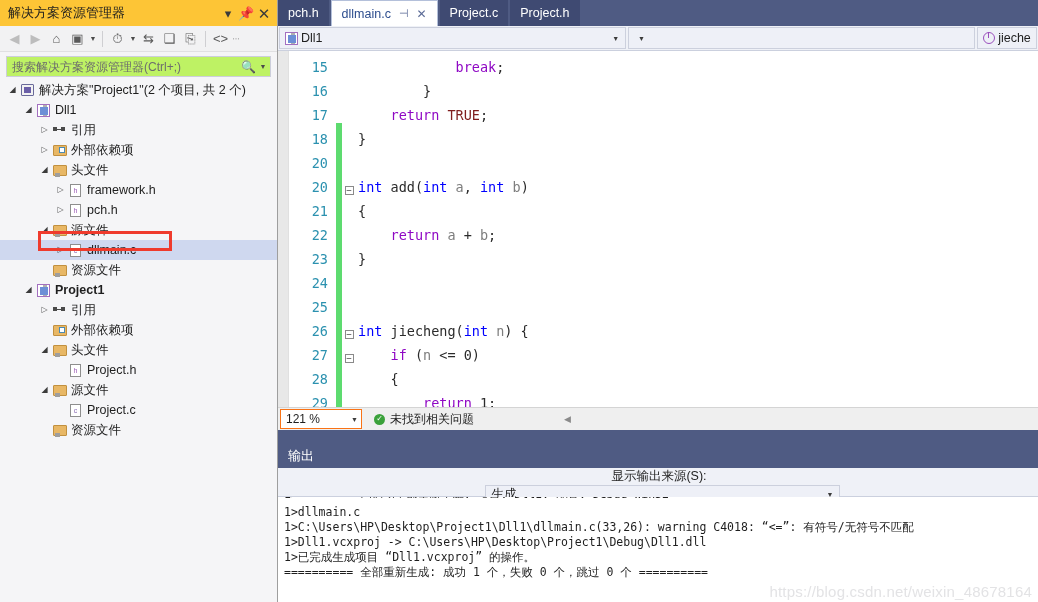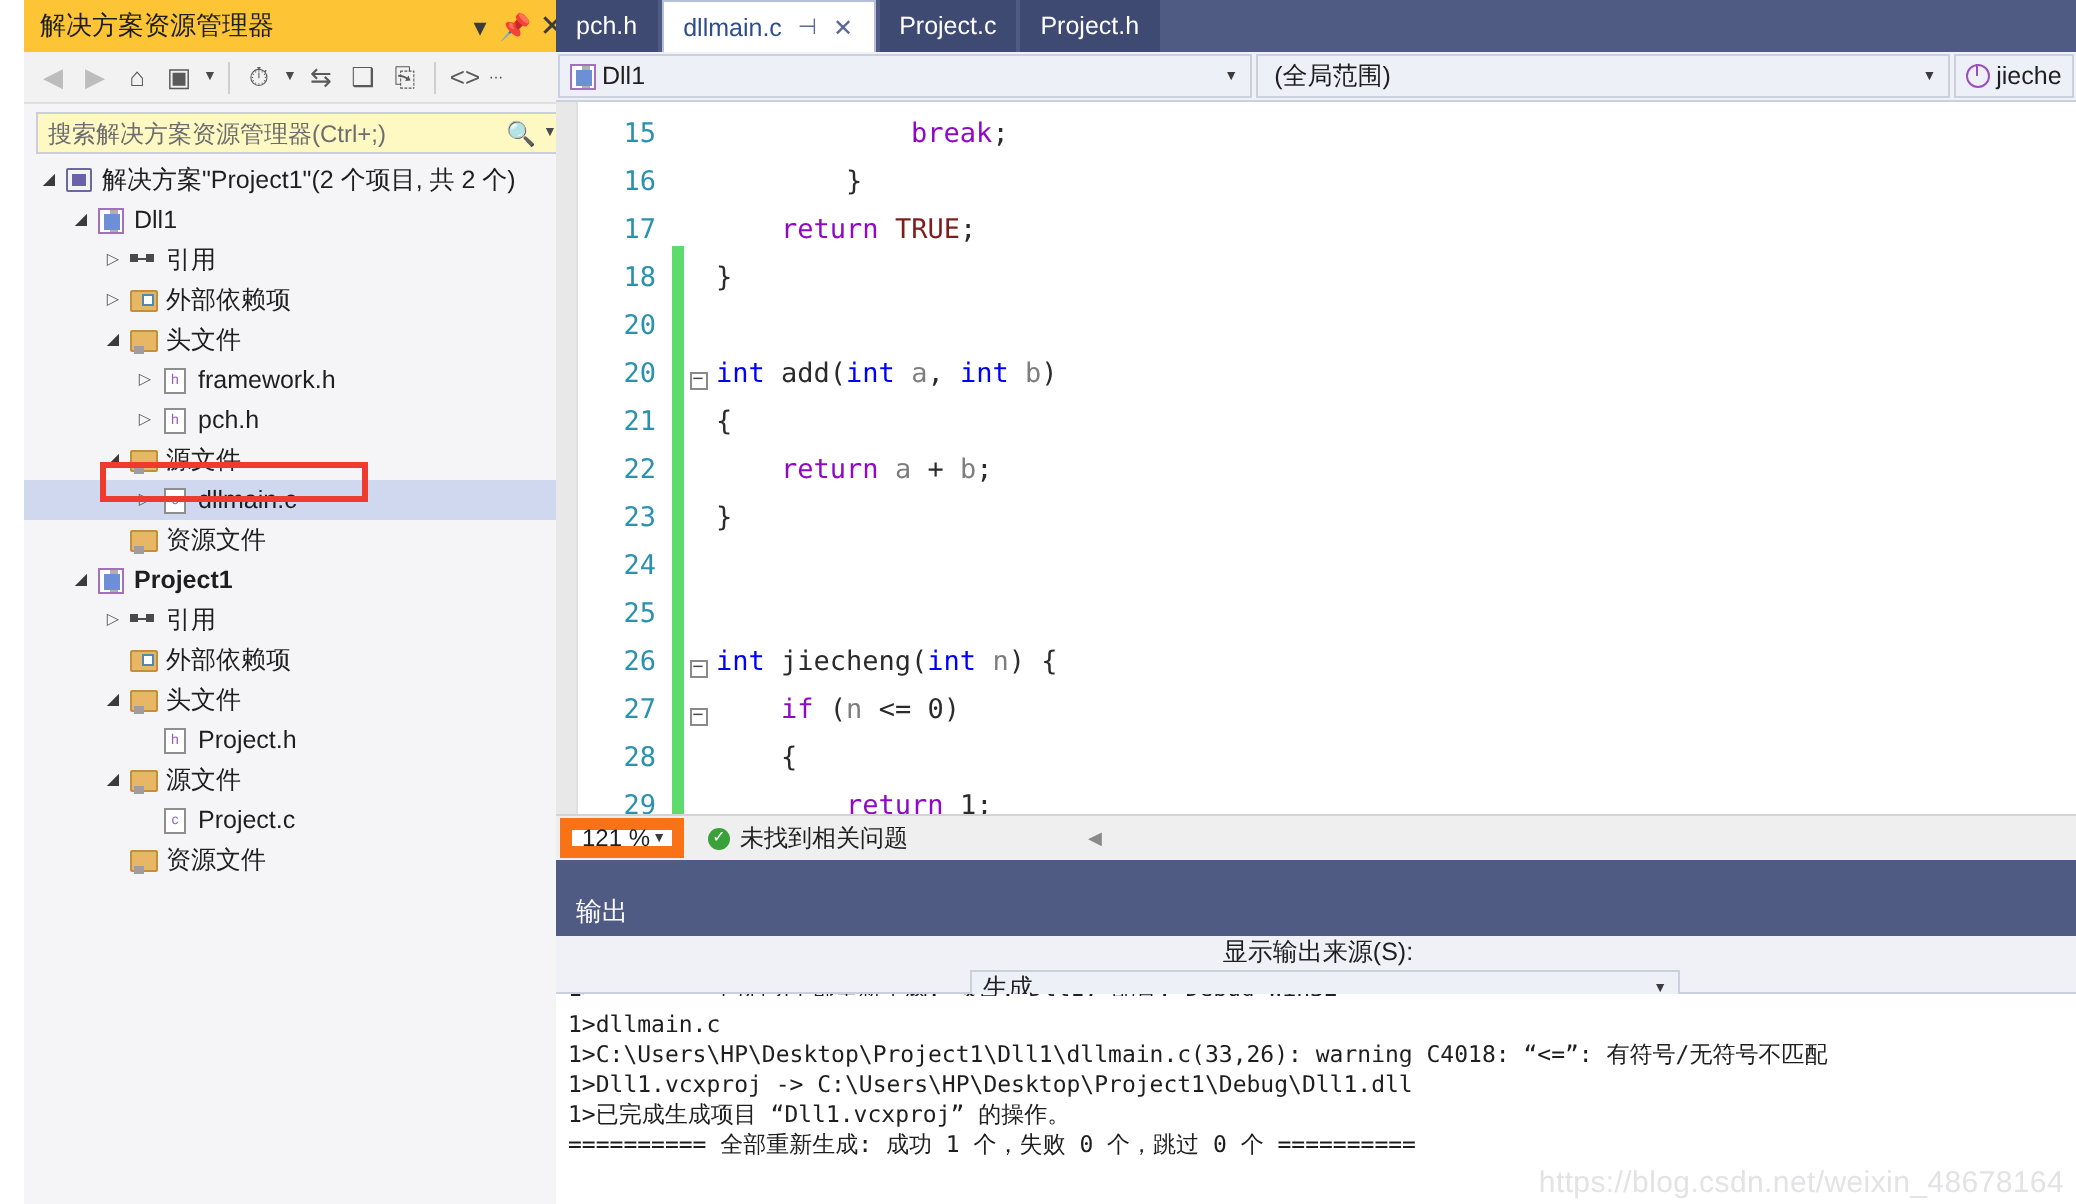--- a/index.html
+++ b/index.html
@@ -11,21 +11,21 @@
     font-family: "Liberation Sans", sans-serif;
     font-size: 12px;
     color: #1e1e1e;
     overflow: hidden;
     position: relative;
   }
   #root { position: relative; width: 1038px; height: 602px; }
 
   
   #solution-explorer {
-    position: absolute; left: 12px; top: 0;
+    position: absolute; left: 0; top: 0;
     width: 278px; height: 602px;
     background: #f5f5f7;
     border-right: 1px solid #9e9e9e;
     box-sizing: border-box;
   }
   .se-titlebar {
     height: 26px;
     background: #fdc536;
     display: flex; align-items: center;
     padding: 0 4px 0 8px;
@@ -56,21 +56,21 @@
     font-size: 13px; color: #5a5a5a;
   }
   .tbtn.dis { color: #bdbdbd; }
   .tbsep { width: 1px; height: 16px; background: #cfcfd2; margin: 0 4px; }
   .tbcaret { font-size: 7px; color: #4a4a4a; width: 10px;
     display:flex; align-items:center; justify-content:center;}
 
   .se-search {
     margin: 4px 6px 2px 6px;
     height: 21px;
-    background: #fef9c3;
+    background: #bef264;
     border: 1px solid #cccedb;
     display: flex; align-items: center;
     padding: 0 2px 0 5px;
     box-sizing: border-box;
   }
   .se-search input {
     flex: 1; border: 0; outline: none;
     font-family: "Liberation Sans", sans-serif;
     font-size: 12px; color: #6d6d6d;
     background: transparent; padding: 0;
@@ -221,22 +221,22 @@
   .tk-mac { color: #7f1d1d; }
 
   
   .ed-status {
     height: 22px; background: #efefef;
     border-top: 1px solid #d4d4d4;
     display: flex; align-items: center;
     font-size: 12px; color: #1e1e1e;
   }
   .zoombox {
-    width: 62px; height: 20px; margin-left:2px;
-    background:#ffffff; border:6px solid #f97316;
+    width: 82px; height: 20px; margin-left:2px;
+    background:#ffffff; border:1px solid #f97316;
     display:flex; align-items:center; box-sizing:border-box;
     padding: 0 3px 0 5px;
   }
   .zoombox .zv { flex:1; }
   .zoombox .zc { font-size:7px; color:#3b3b3b; }
   .st-ok { margin-left: 12px; display:flex; align-items:center; }
   .ok-dot { width:11px;height:11px;border-radius:50%;background:#3aa13a;
             color:#fff; font-size:8px; display:flex; align-items:center;
             justify-content:center; margin-right:5px; line-height:1;}
   .st-arrow { margin-left: 90px; color:#8a8a8a; font-size:9px; }
@@ -500,21 +500,20 @@
         </div>
       </div>
 
     <div class="navbar">
       <div class="navcombo" style="width:348px;">
         <span class="nv-ico-proj"></span>
         <span class="nv-txt">Dll1</span>
         <span class="nv-car">▼</span>
       </div>
       <div class="navcombo" style="width:348px;">
-        <span class="nv-txt">(全局范围)</span>
         <span class="nv-car">▼</span>
       </div>
       <div class="navcombo" style="width:60px;">
         <span class="nv-ico-func"></span>
         <span class="nv-txt">jieche</span>
       </div>
     </div>
 
     <div class="editor">
       <div class="ed-indicator"></div>

